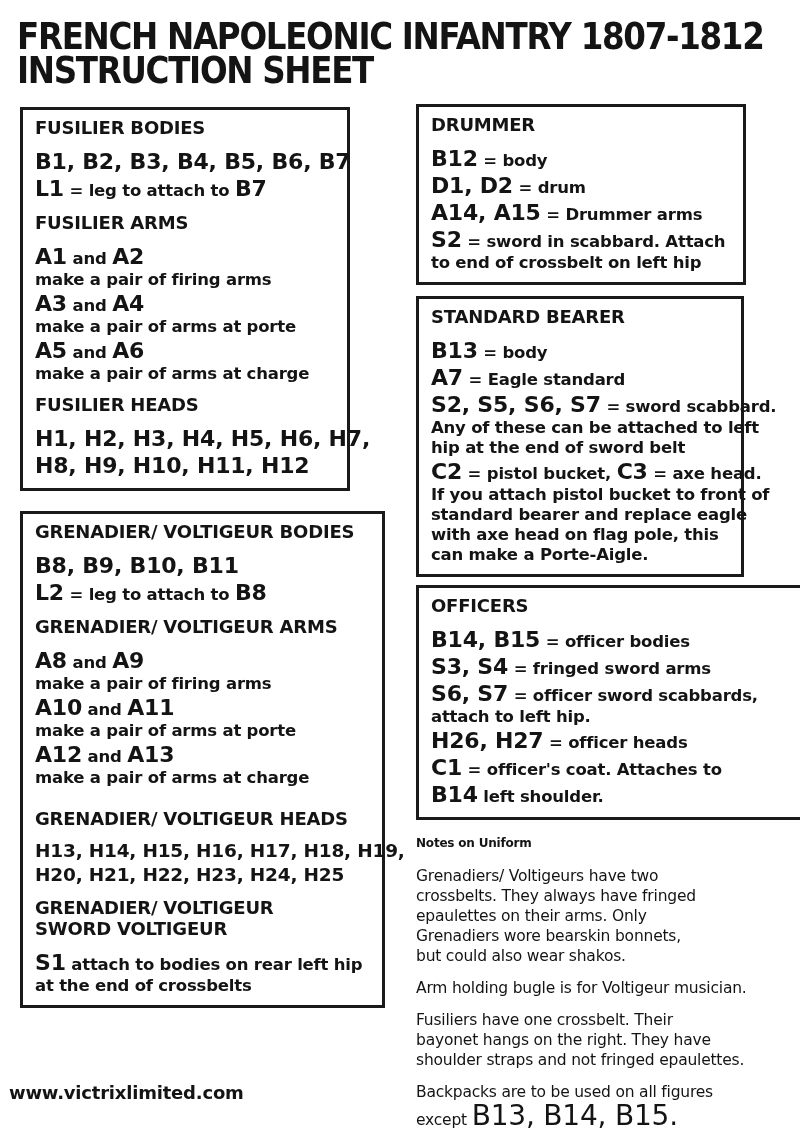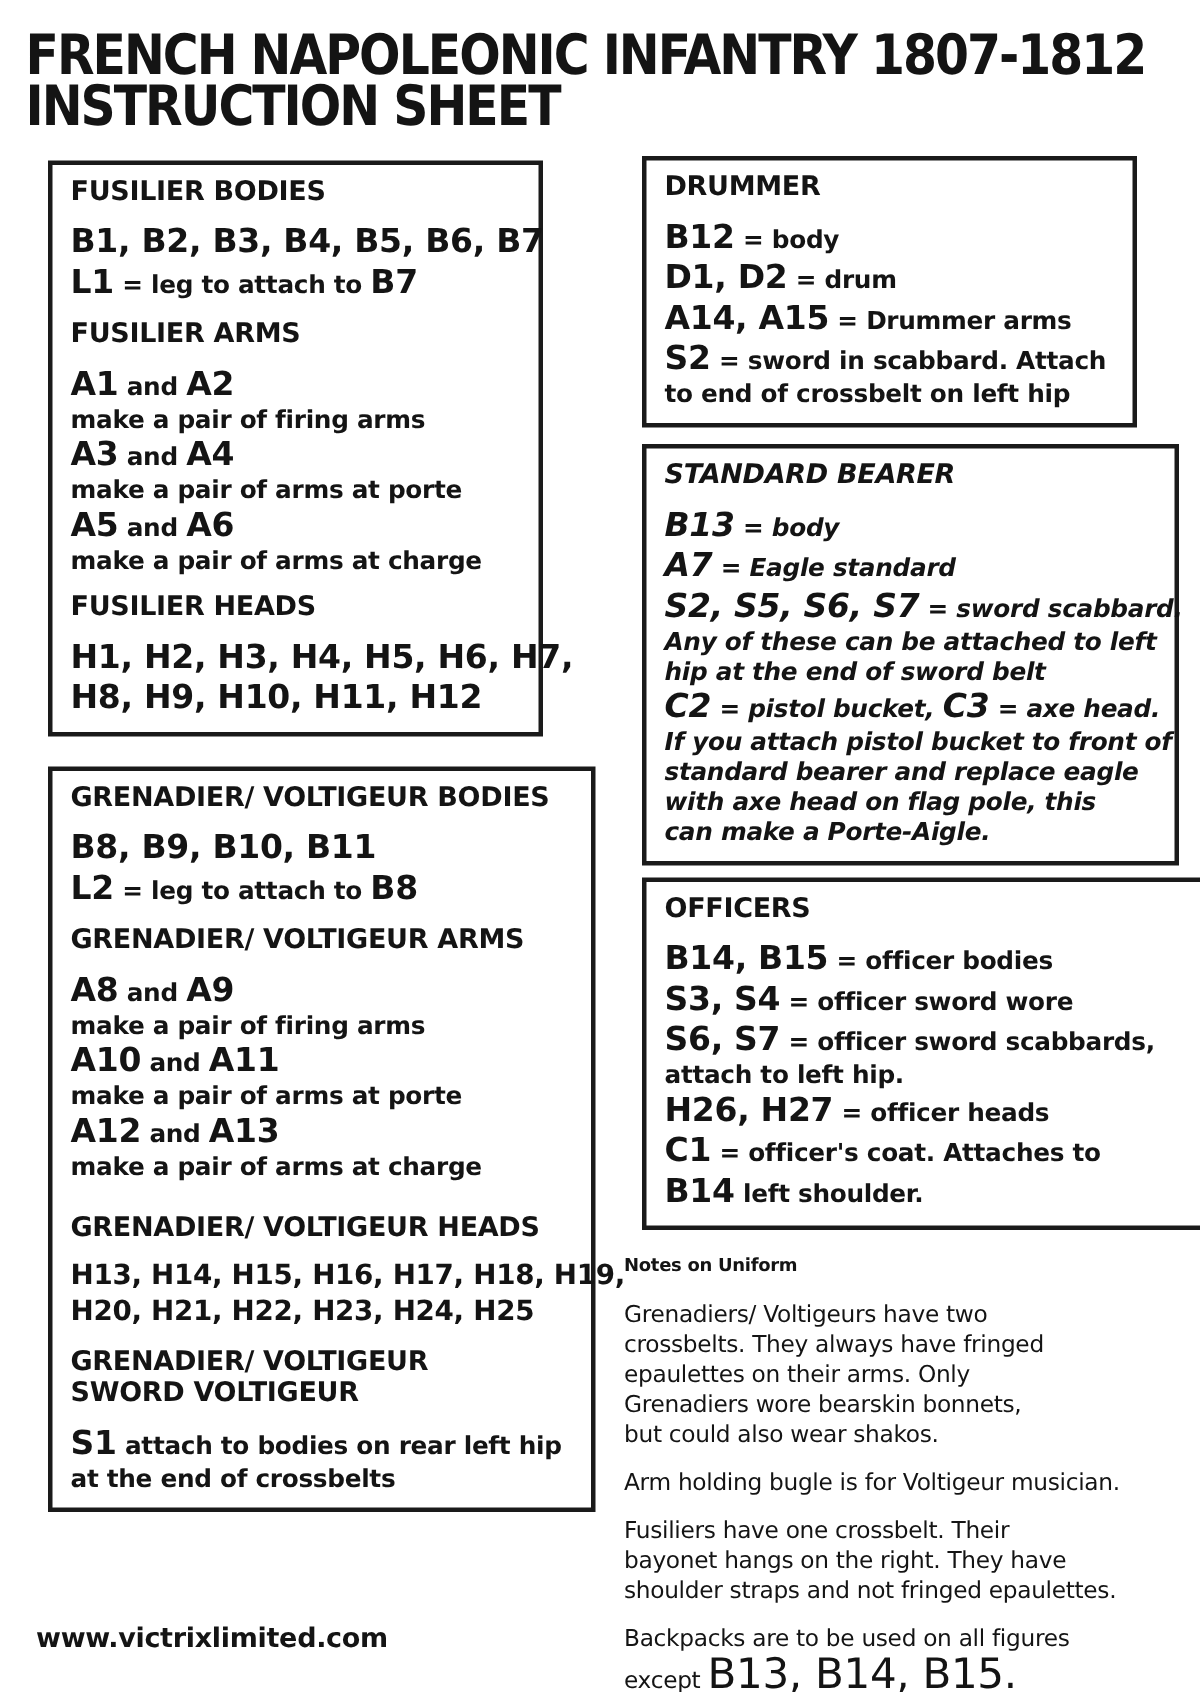--- a/index.html
+++ b/index.html
@@ -12,38 +12,38 @@
   }
   .title { position:absolute; left:17px; top:20px; font-weight:700; }
   .title .tline {
     font-size:37px; line-height:34px; letter-spacing:-1.5px;
     transform:scaleX(0.88); transform-origin:left center; white-space:nowrap;
   }
   .col { position:absolute; }
   .col-left  { left:20px; top:107px; width:370px; }
   .col-right { left:416px; top:104px; width:395px; }
   .box { border:3px solid var(--border); background:var(--paper);
-         padding:7px 8px 9px 12px; box-sizing:border-box;margin-left:12px; }
+         padding:7px 8px 9px 12px; box-sizing:border-box; }
   .box-fusilier  { width:330px; margin-bottom:20px; }
   .box-grenadier { width:365px; }
   .box-drummer   { width:330px; margin-bottom:11px; }
-  .box-standard  { width:358px; margin-bottom:8px;font-style:italic;  }
+  .box-standard  { width:328px; margin-bottom:8px;  }
   .box-officers  { width:410px; margin-bottom:12px; }
   .notes { width:392px; padding-left:0; }
   .line { white-space:nowrap; }
   .line.blank { height:10px; }
   .notes .line.blank { height:12px; }
   .seg-h  { font-size:18px;   font-weight:700; line-height:21px; }
   .seg-b  { font-size:22px;   font-weight:700; line-height:27px; }
   .seg-b2 { font-size:18.5px; font-weight:700; line-height:24px; }
   .seg-m  { font-size:16.5px; font-weight:700; line-height:20px; }
   .seg-nh { font-size:12px;   font-weight:700; line-height:21px; }
   .seg-p  { font-size:15.5px; font-weight:400; line-height:19px;margin-top:10px; }
   .seg-bb { font-size:28px;   font-weight:400; line-height:27px; }
-  .website { position:absolute; left:24px; top:1082px;
+  .website { position:absolute; left:9px; top:1082px;
              font-size:18px; font-weight:700; }
 </style>
 </head>
 <body>
 
 <div class="page">
 
   <div class="title">
     <div class="tline">FRENCH NAPOLEONIC INFANTRY 1807-1812</div>
     <div class="tline">INSTRUCTION SHEET</div>
@@ -120,21 +120,21 @@
         <div class="line"><span class="seg-b">C2</span><span class="seg-m"> = pistol bucket, </span><span class="seg-b">C3</span><span class="seg-m"> = axe head.</span></div>
         <div class="line"><span class="seg-m">If you attach pistol bucket to front of</span></div>
         <div class="line"><span class="seg-m">standard bearer and replace eagle</span></div>
         <div class="line"><span class="seg-m">with axe head on flag pole, this</span></div>
         <div class="line"><span class="seg-m">can make a Porte-Aigle.</span></div>
       </div>
     <div class="box box-officers">
         <div class="line"><span class="seg-h">OFFICERS</span></div>
         <div class="line blank"></div>
         <div class="line"><span class="seg-b">B14, B15</span><span class="seg-m"> = officer bodies</span></div>
-        <div class="line"><span class="seg-b">S3, S4</span><span class="seg-m"> = officer sword wore</span></div>
+        <div class="line"><span class="seg-b">S3, S4</span><span class="seg-m"> = fringed sword arms</span></div>
         <div class="line"><span class="seg-b">S6, S7</span><span class="seg-m"> = officer sword scabbards,</span></div>
         <div class="line"><span class="seg-m">attach to left hip.</span></div>
         <div class="line"><span class="seg-b">H26, H27</span><span class="seg-m"> = officer heads</span></div>
         <div class="line"><span class="seg-b">C1</span><span class="seg-m"> = officer's coat. Attaches to</span></div>
         <div class="line"><span class="seg-b">B14</span><span class="seg-m"> left shoulder.</span></div>
       </div>
     <div class="notes">
         <div class="line"><span class="seg-nh">Notes on Uniform</span></div>
         <div class="line blank"></div>
         <div class="line"><span class="seg-p">Grenadiers/ Voltigeurs have two</span></div>

